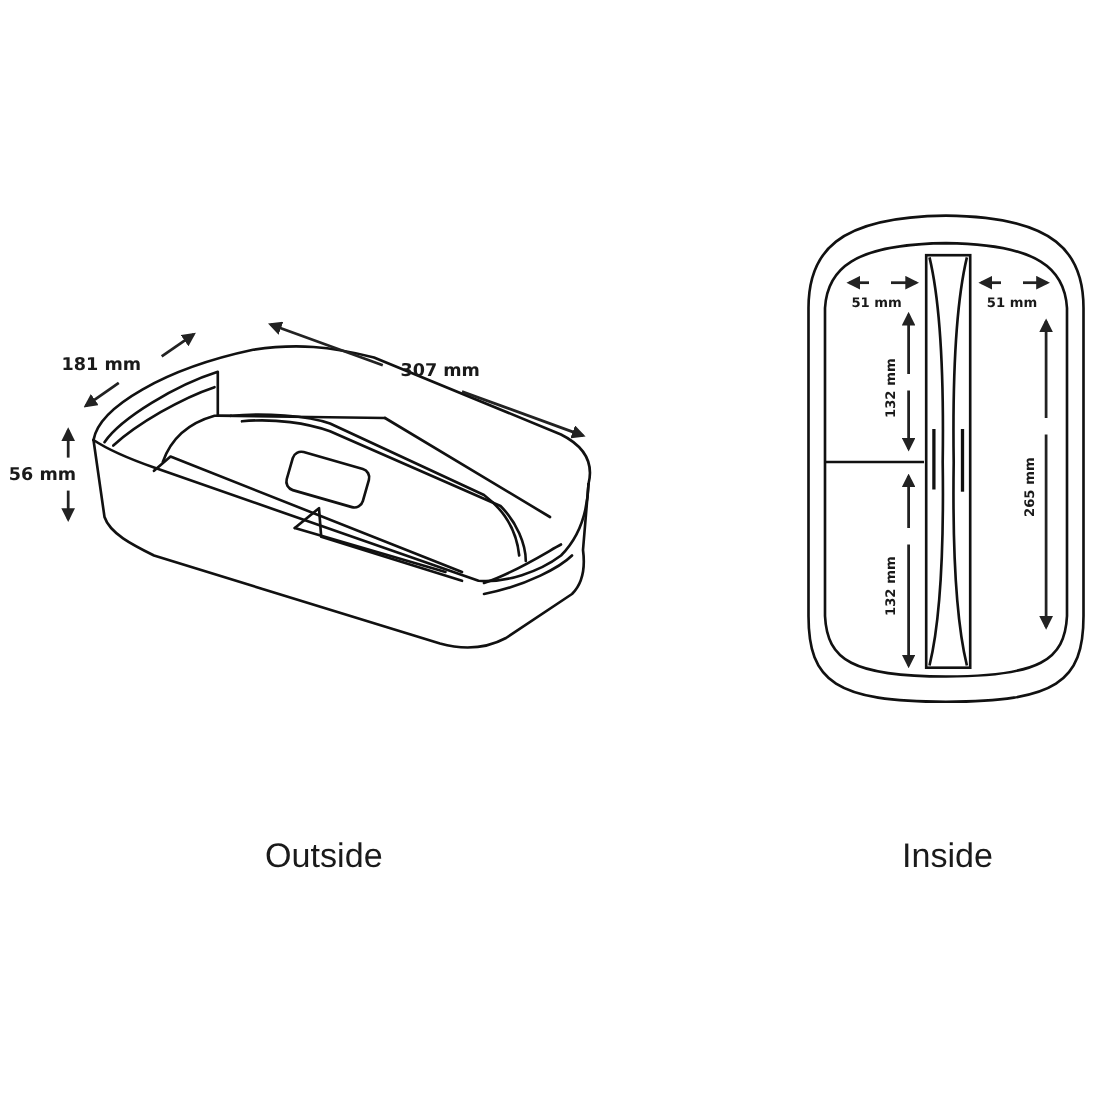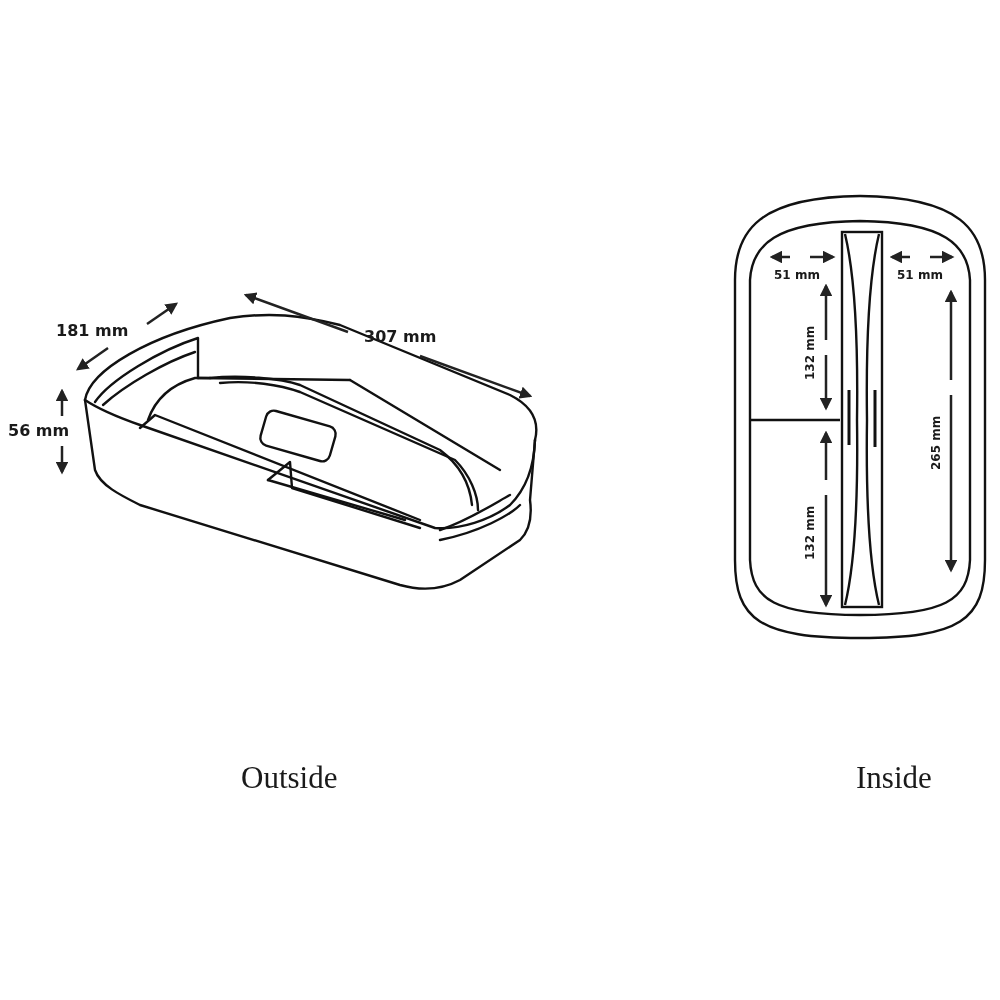--- a/index.html
+++ b/index.html
@@ -1,23 +1,23 @@
 <!DOCTYPE html>
 <html><head>
   <meta charset="utf-8">
   <style>
     html, body { margin: 0; padding: 0; background: #ffffff; }
     body { width: 1000px; height: 1000px; position: relative; overflow: hidden; }
     .stage { position: absolute; left: 0; top: 0; width: 1000px; height: 1000px; }
     .stage svg { position: absolute; left: 0; top: 0; }
     .dim { font-family: "DejaVu Sans", sans-serif; font-weight: bold; font-size: 16px; fill: #1a1a1a; }
     .dim-sm { font-family: "DejaVu Sans", sans-serif; font-weight: bold; font-size: 12px; fill: #1a1a1a; }
-    .caption { position: absolute; font-family: Liberation Serif, serif; font-size: 31px; color: #1a1a1a; top: 760px; }
+    .caption { position: absolute; font-family: Liberation Sans, sans-serif; font-size: 31px; color: #1a1a1a; top: 760px; }
     #cap-outside { left: 241px; }
-    #cap-inside { left: 856px; }
+    #cap-inside { left: 820px; }
   </style>
 </head>
 <body>
 
 <div class="stage">
 
   <svg width="1000" height="1000" viewBox="0 0 1000 1000">
     <defs>
       <marker id="ah" viewBox="0 0 10 10" refX="8" refY="5" markerWidth="5" markerHeight="5" orient="auto-start-reverse">
         <path d="M0,0 L10,5 L0,10 z" fill="#222"></path>

